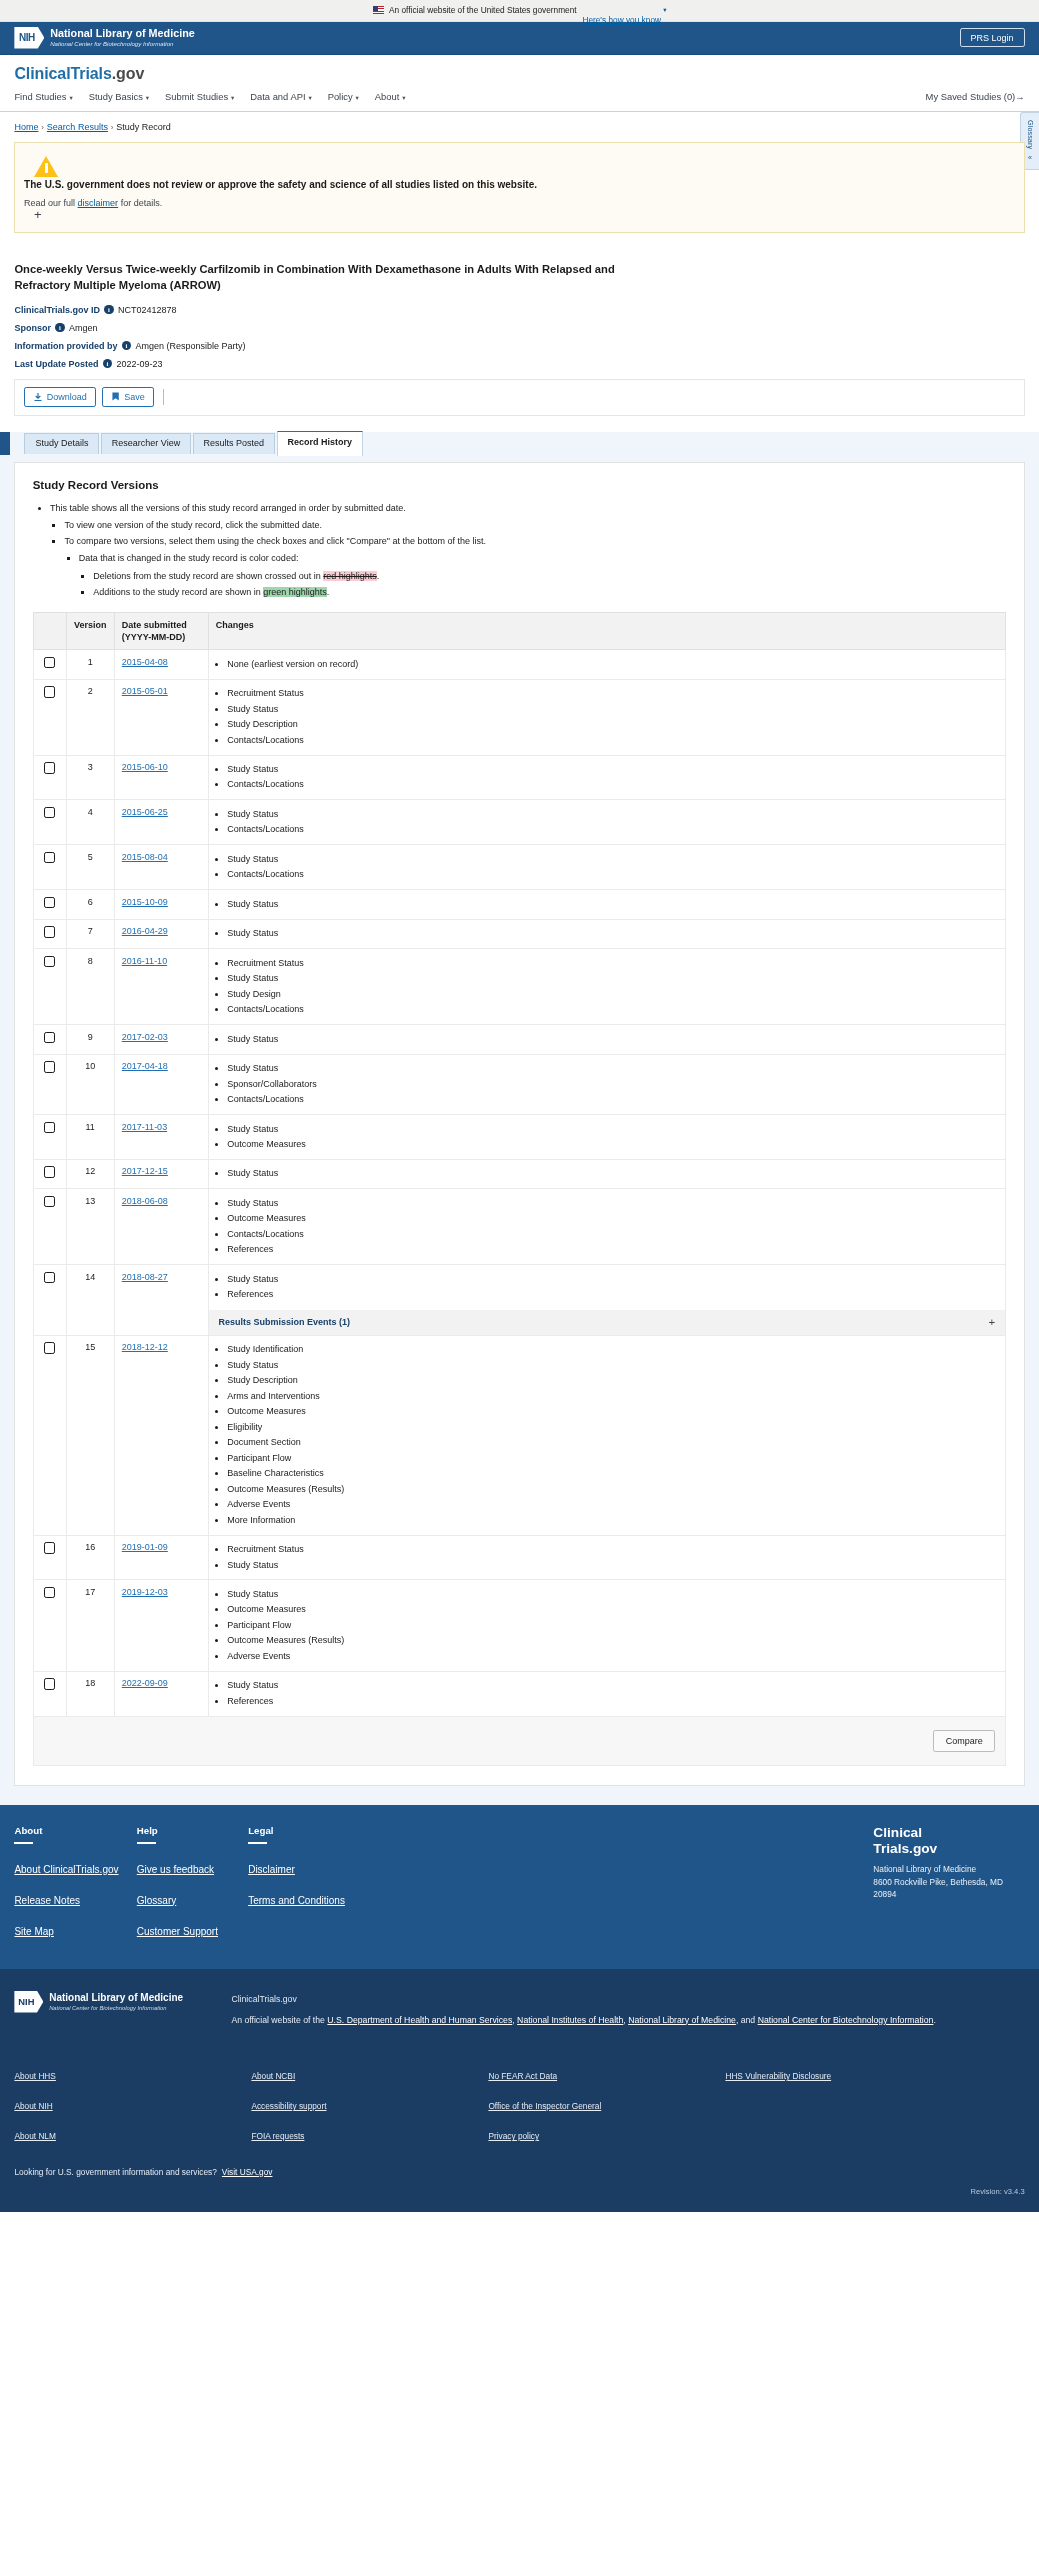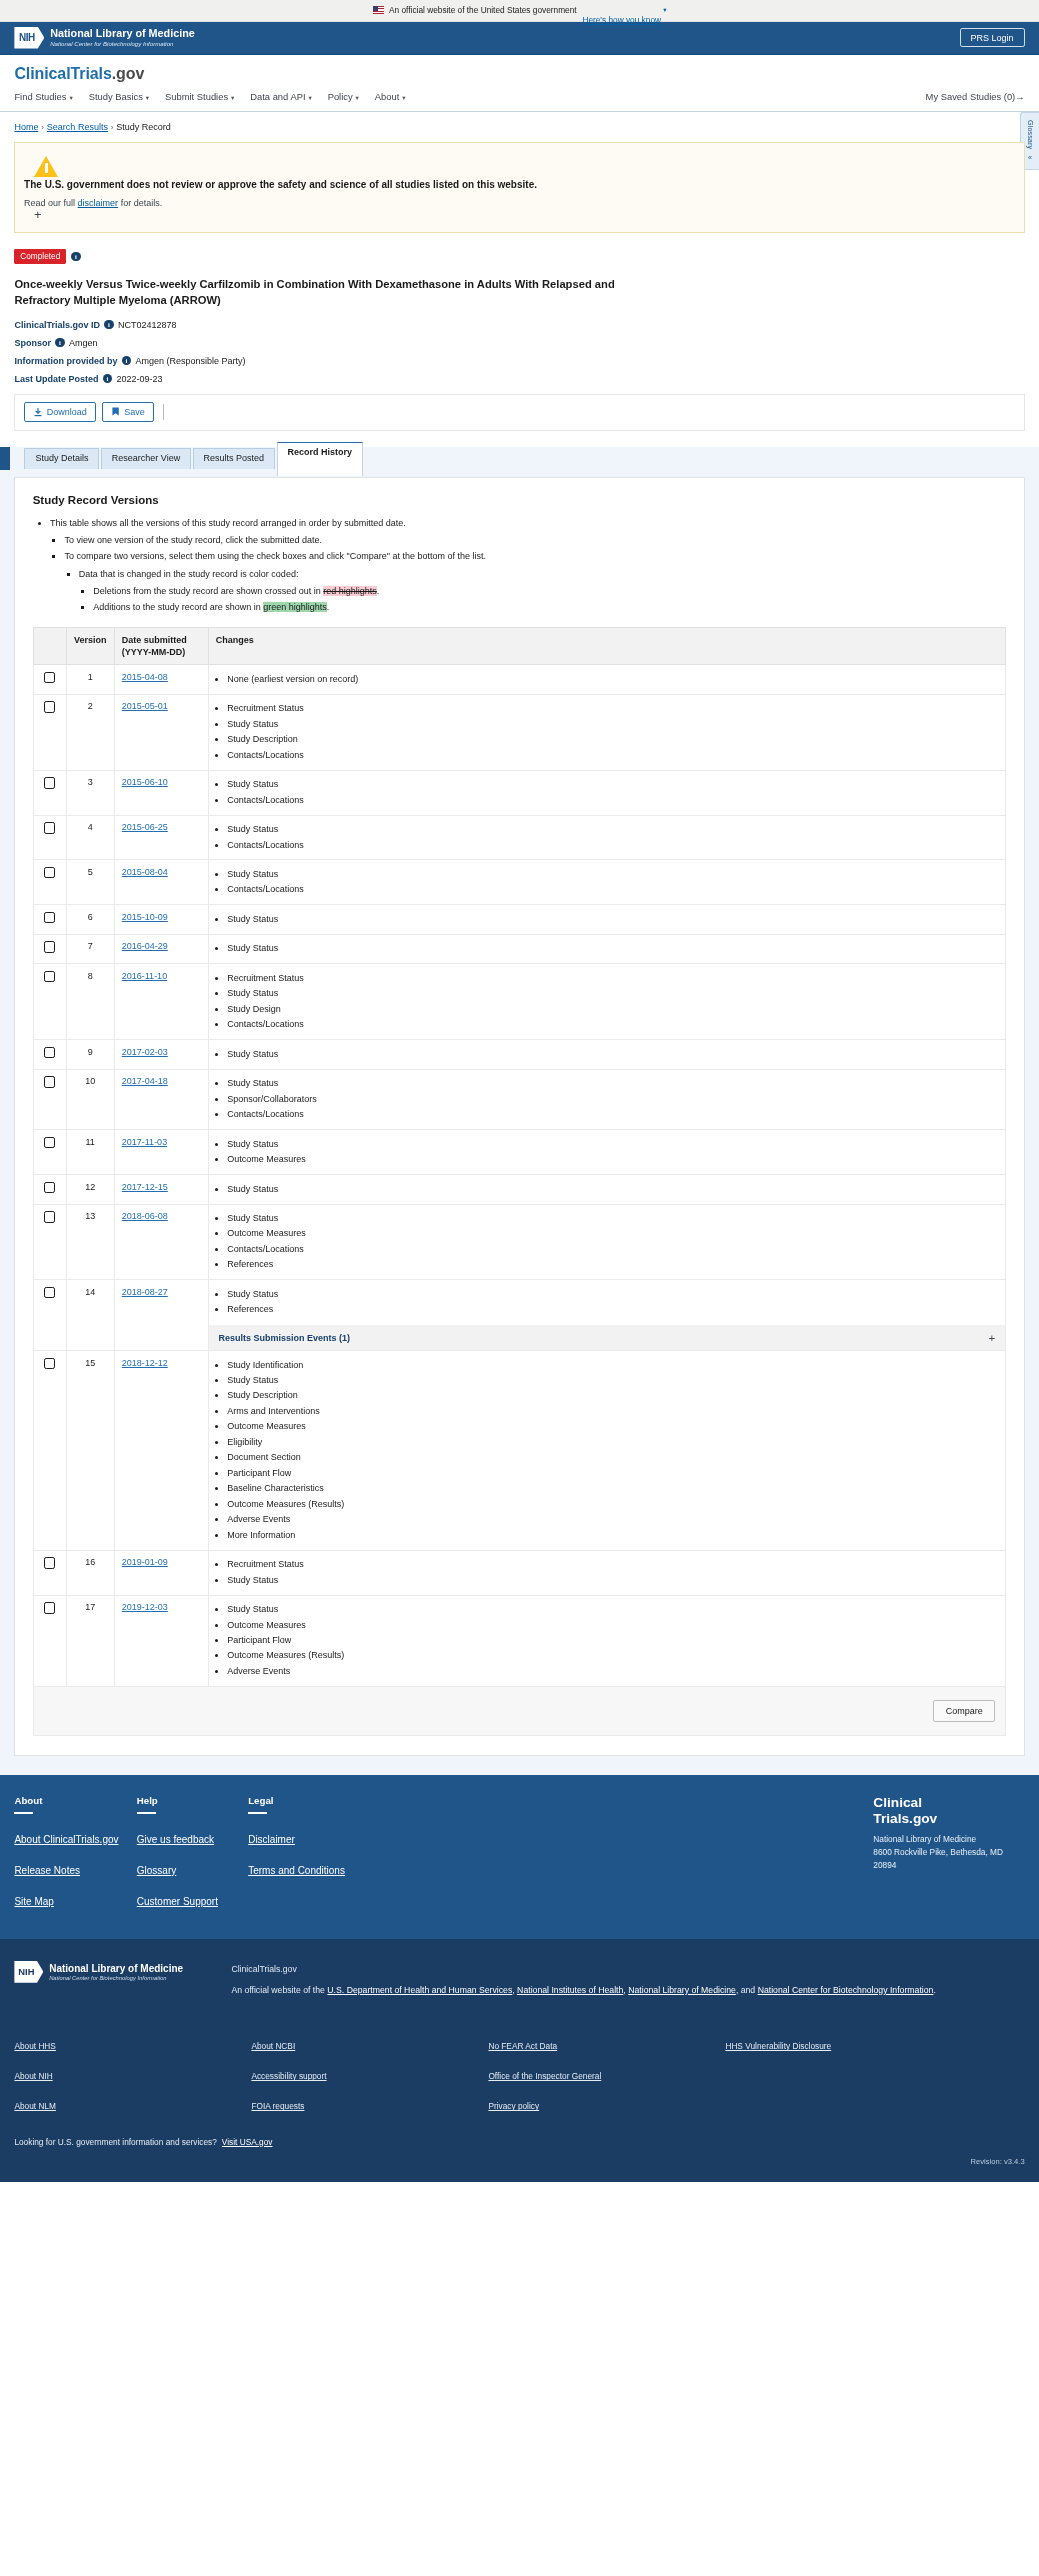--- a/index.html
+++ b/index.html
@@ -239,21 +239,21 @@
     cursor:pointer;
     line-height:1.2;
   }
   .tab.active {
     background:#fff;
     font-weight:bold;
     border-top:1.4px solid #1f6fb2;
     border-left:0.7px solid #c3d4e4;
     border-right:0.7px solid #c3d4e4;
     position:relative; top:0.7px;
-    padding-bottom:18px;
+    padding-bottom:9px;
   }
   .tabpanel-outer { background:#eff5fb; padding:7.2px 14.4px 19px 14.4px; }
   .tabpanel {
     background:#fff;
     border:0.7px solid #e2e2e2;
     padding:16px 17.3px 19px 17.3px;
   }
   .panel-title { font-size:11.5px; font-weight:bold; margin:0 0 10px 0; color:#1b1b1b;}
 
   
@@ -411,24 +411,20 @@
   <div class="tri"></div>
   <div class="divider"></div>
   <div class="body">
     <div class="ahead">The U.S. government does not review or approve the safety and science of all studies listed on this website.</div>
     <div class="asub"><span>Read our full </span><a href="#">disclaimer</a><span> for details.</span></div>
   </div>
   <div class="plus">+</div>
 </div>
 
 <div class="summary">
-  <div class="status-row">
-    <span class="badge">Completed</span>
-    <span class="info-dot">i</span>
-  </div>
   <h1 class="study-title">Once-weekly Versus Twice-weekly Carfilzomib in Combination With Dexamethasone in Adults With Relapsed and Refractory Multiple Myeloma (ARROW)</h1>
 
   <div class="meta-row">
     <span class="meta-label">ClinicalTrials.gov ID</span>
     <span class="info-dot">i</span>
     <span class="meta-val">NCT02412878</span>
   </div>
   <div class="meta-row">
     <span class="meta-label">Sponsor</span>
     <span class="info-dot">i</span>
@@ -701,20 +697,31 @@
             <td class="c-check"><span class="cbx"></span></td>
             <td class="c-ver">17</td>
             <td class="c-date"><a href="#">2019-12-03</a></td>
             <td>
               <ul class="chg">
                 <li>Study Status</li>
                 <li>Outcome Measures</li>
                 <li>Participant Flow</li>
                 <li>Outcome Measures (Results)</li>
                 <li>Adverse Events</li>
+              </ul>
+            </td>
+          </tr>
+          <tr>
+            <td class="c-check"><span class="cbx"></span></td>
+            <td class="c-ver">18</td>
+            <td class="c-date"><a href="#">2022-09-09</a></td>
+            <td>
+              <ul class="chg">
+                <li>Study Status</li>
+                <li>References</li>
               </ul>
             </td>
           </tr>
         </tbody>
     <tfoot>
       <tr class="footrow">
         <td colspan="4">
           <button class="btn-compare">Compare</button>
           <div style="clear:both"></div>
         </td>

